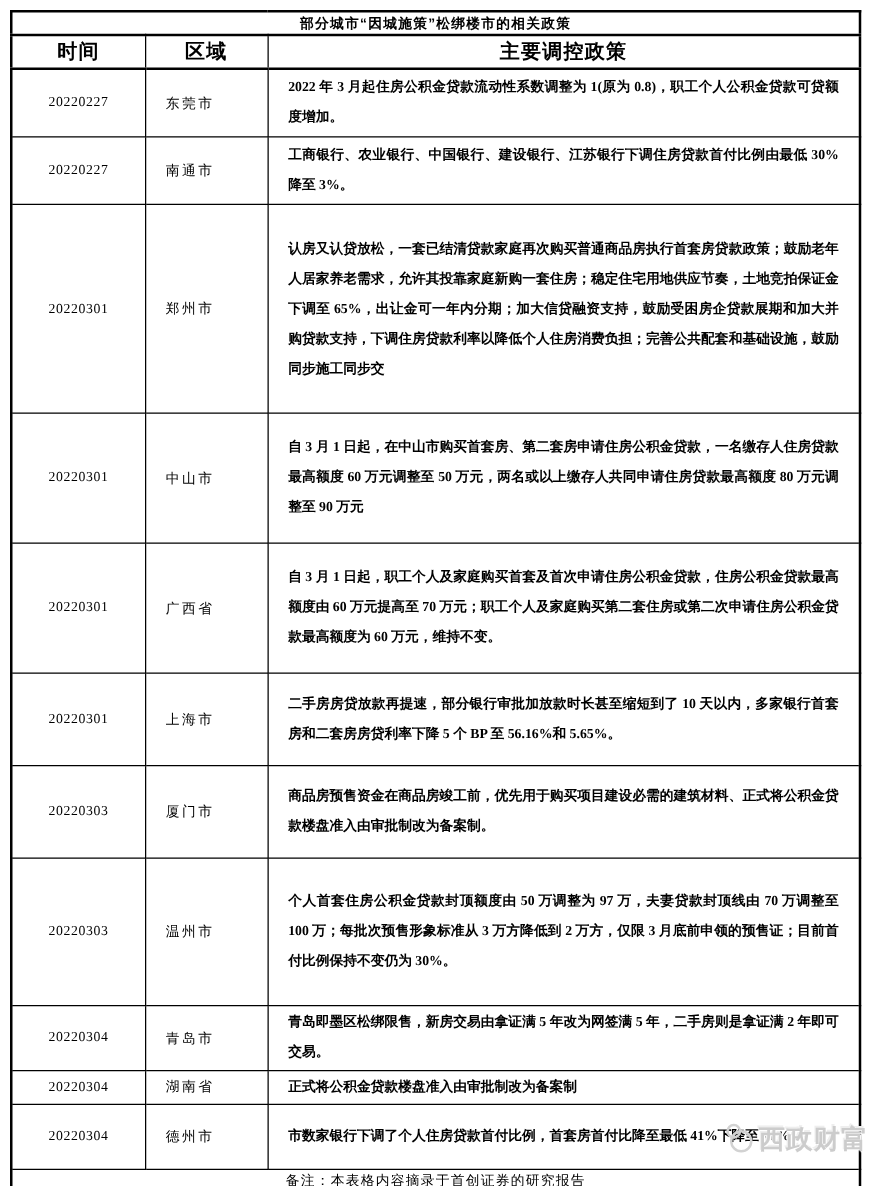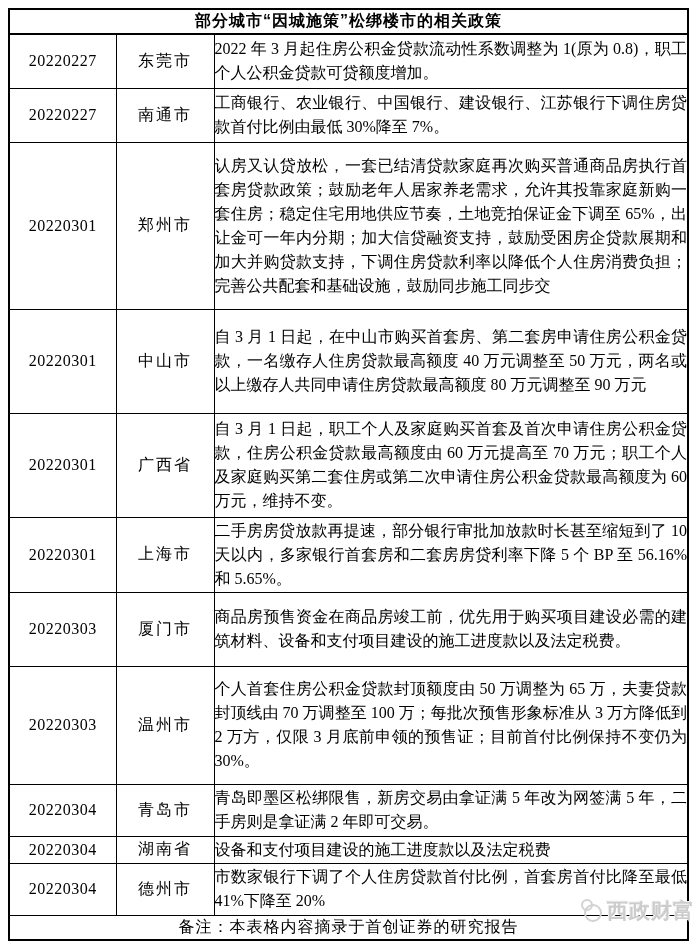--- a/index.html
+++ b/index.html
@@ -21,23 +21,23 @@
   table.policy-table {
     width: 100%;
     border-collapse: collapse;
     table-layout: fixed;
     border: 2px solid #000000;
   }
   .col-date   { width: 107px; }
   .col-region { width: 98px; }
   .policy-table td, .policy-table th {
     border: 1px solid #000000;
-    font-size: 16px;
+    font-size: 11px;
     vertical-align: middle;
-    padding: 1px 0;
+    padding: 1px 16px;
   }
   .title-cell {
     font-family: "Liberation Sans", "DejaVu Sans", sans-serif;
     font-weight: bold;
     font-size: 16px;
     text-align: center;
     padding: 2px 4px;
     border-bottom: 2px solid #000000 !important;
     letter-spacing: 1px;
   }
@@ -49,30 +49,31 @@
     padding: 2px 4px;
     border-bottom: 2px solid #000000;
     letter-spacing: 1px;
   }
   .c-date {
     text-align: center;
     font-size: 15px;
     letter-spacing: 0.5px;
   }
   .c-region {
-    text-align: center;
+    text-align: left;
     font-size: 15px;
     letter-spacing: 2px;
   }
   .c-policy {
     text-align: justify;
     text-align-last: left;
     line-height: 24px;
     padding: 2px 6px;
     font-size: 15px;
+    font-weight: bold;
   }
   .footer-cell {
     text-align: center;
     font-size: 15px;
     letter-spacing: 1px;
     padding: 2px 4px;
     height: 20px;
   }
   .watermark {
     position: absolute;
@@ -100,70 +101,75 @@
   <table class="policy-table">
     <colgroup>
       <col class="col-date">
       <col class="col-region">
       <col class="col-policy">
     </colgroup>
     <tbody>
       <tr>
         <td colspan="3" class="title-cell">部分城市“因城施策”松绑楼市的相关政策</td>
       </tr>
+      <tr class="header-row">
+        <th>时间</th>
+        <th>区域</th>
+        <th>主要调控政策</th>
+      </tr>
 
       <tr style="height:54px">
         <td class="c-date">20220227</td>
         <td class="c-region">东莞市</td>
         <td class="c-policy">2022 年 3 月起住房公积金贷款流动性系数调整为 1(原为 0.8)，职工个人公积金贷款可贷额度增加。</td>
       </tr>
       <tr style="height:54px">
         <td class="c-date">20220227</td>
         <td class="c-region">南通市</td>
-        <td class="c-policy">工商银行、农业银行、中国银行、建设银行、江苏银行下调住房贷款首付比例由最低 30%降至 7%。</td>
+        <td class="c-policy">工商银行、农业银行、中国银行、建设银行、江苏银行下调住房贷款首付比例由最低 30%降至 3%。</td>
       </tr>
       <tr style="height:167px">
         <td class="c-date">20220301</td>
         <td class="c-region">郑州市</td>
         <td class="c-policy">认房又认贷放松，一套已结清贷款家庭再次购买普通商品房执行首套房贷款政策；鼓励老年人居家养老需求，允许其投靠家庭新购一套住房；稳定住宅用地供应节奏，土地竞拍保证金下调至 65%，出让金可一年内分期；加大信贷融资支持，鼓励受困房企贷款展期和加大并购贷款支持，下调住房贷款利率以降低个人住房消费负担；完善公共配套和基础设施，鼓励同步施工同步交</td>
       </tr>
       <tr style="height:104px">
         <td class="c-date">20220301</td>
         <td class="c-region">中山市</td>
-        <td class="c-policy">自 3 月 1 日起，在中山市购买首套房、第二套房申请住房公积金贷款，一名缴存人住房贷款最高额度 40 万元调整至 50 万元，两名或以上缴存人共同申请住房贷款最高额度 80 万元调整至 90 万元</td>
+        <td class="c-policy">自 3 月 1 日起，在中山市购买首套房、第二套房申请住房公积金贷款，一名缴存人住房贷款最高额度 60 万元调整至 50 万元，两名或以上缴存人共同申请住房贷款最高额度 80 万元调整至 90 万元</td>
       </tr>
       <tr style="height:104px">
         <td class="c-date">20220301</td>
         <td class="c-region">广西省</td>
         <td class="c-policy">自 3 月 1 日起，职工个人及家庭购买首套及首次申请住房公积金贷款，住房公积金贷款最高额度由 60 万元提高至 70 万元；职工个人及家庭购买第二套住房或第二次申请住房公积金贷款最高额度为 60 万元，维持不变。</td>
       </tr>
       <tr style="height:74px">
         <td class="c-date">20220301</td>
         <td class="c-region">上海市</td>
         <td class="c-policy">二手房房贷放款再提速，部分银行审批加放款时长甚至缩短到了 10 天以内，多家银行首套房和二套房房贷利率下降 5 个 BP 至 56.16%和 5.65%。</td>
       </tr>
       <tr style="height:74px">
         <td class="c-date">20220303</td>
         <td class="c-region">厦门市</td>
-        <td class="c-policy">商品房预售资金在商品房竣工前，优先用于购买项目建设必需的建筑材料、设备和支付项目建设的施工进度款以及法定税费。</td>
+        <td class="c-policy">商品房预售资金在商品房竣工前，优先用于购买项目建设必需的建筑材料、正式将公积金贷款楼盘准入由审批制改为备案制。</td>
       </tr>
       <tr style="height:118px">
         <td class="c-date">20220303</td>
         <td class="c-region">温州市</td>
-        <td class="c-policy">个人首套住房公积金贷款封顶额度由 50 万调整为 65 万，夫妻贷款封顶线由 70 万调整至 100 万；每批次预售形象标准从 3 万方降低到 2 万方，仅限 3 月底前申领的预售证；目前首付比例保持不变仍为 30%。</td>
+        <td class="c-policy">个人首套住房公积金贷款封顶额度由 50 万调整为 97 万，夫妻贷款封顶线由 70 万调整至 100 万；每批次预售形象标准从 3 万方降低到 2 万方，仅限 3 月底前申领的预售证；目前首付比例保持不变仍为 30%。</td>
       </tr>
       <tr style="height:52px">
         <td class="c-date">20220304</td>
         <td class="c-region">青岛市</td>
         <td class="c-policy">青岛即墨区松绑限售，新房交易由拿证满 5 年改为网签满 5 年，二手房则是拿证满 2 年即可交易。</td>
       </tr>
       <tr style="height:26px">
         <td class="c-date">20220304</td>
         <td class="c-region">湖南省</td>
-        <td class="c-policy">设备和支付项目建设的施工进度款以及法定税费</td>
+        <td class="c-policy">正式将公积金贷款楼盘准入由审批制改为备案制</td>
       </tr>
       <tr style="height:52px">
         <td class="c-date">20220304</td>
         <td class="c-region">德州市</td>
         <td class="c-policy">市数家银行下调了个人住房贷款首付比例，首套房首付比降至最低 41%下降至 20%</td>
       </tr>
 
       <tr>
         <td colspan="3" class="footer-cell">备注：本表格内容摘录于首创证券的研究报告</td>
       </tr>

